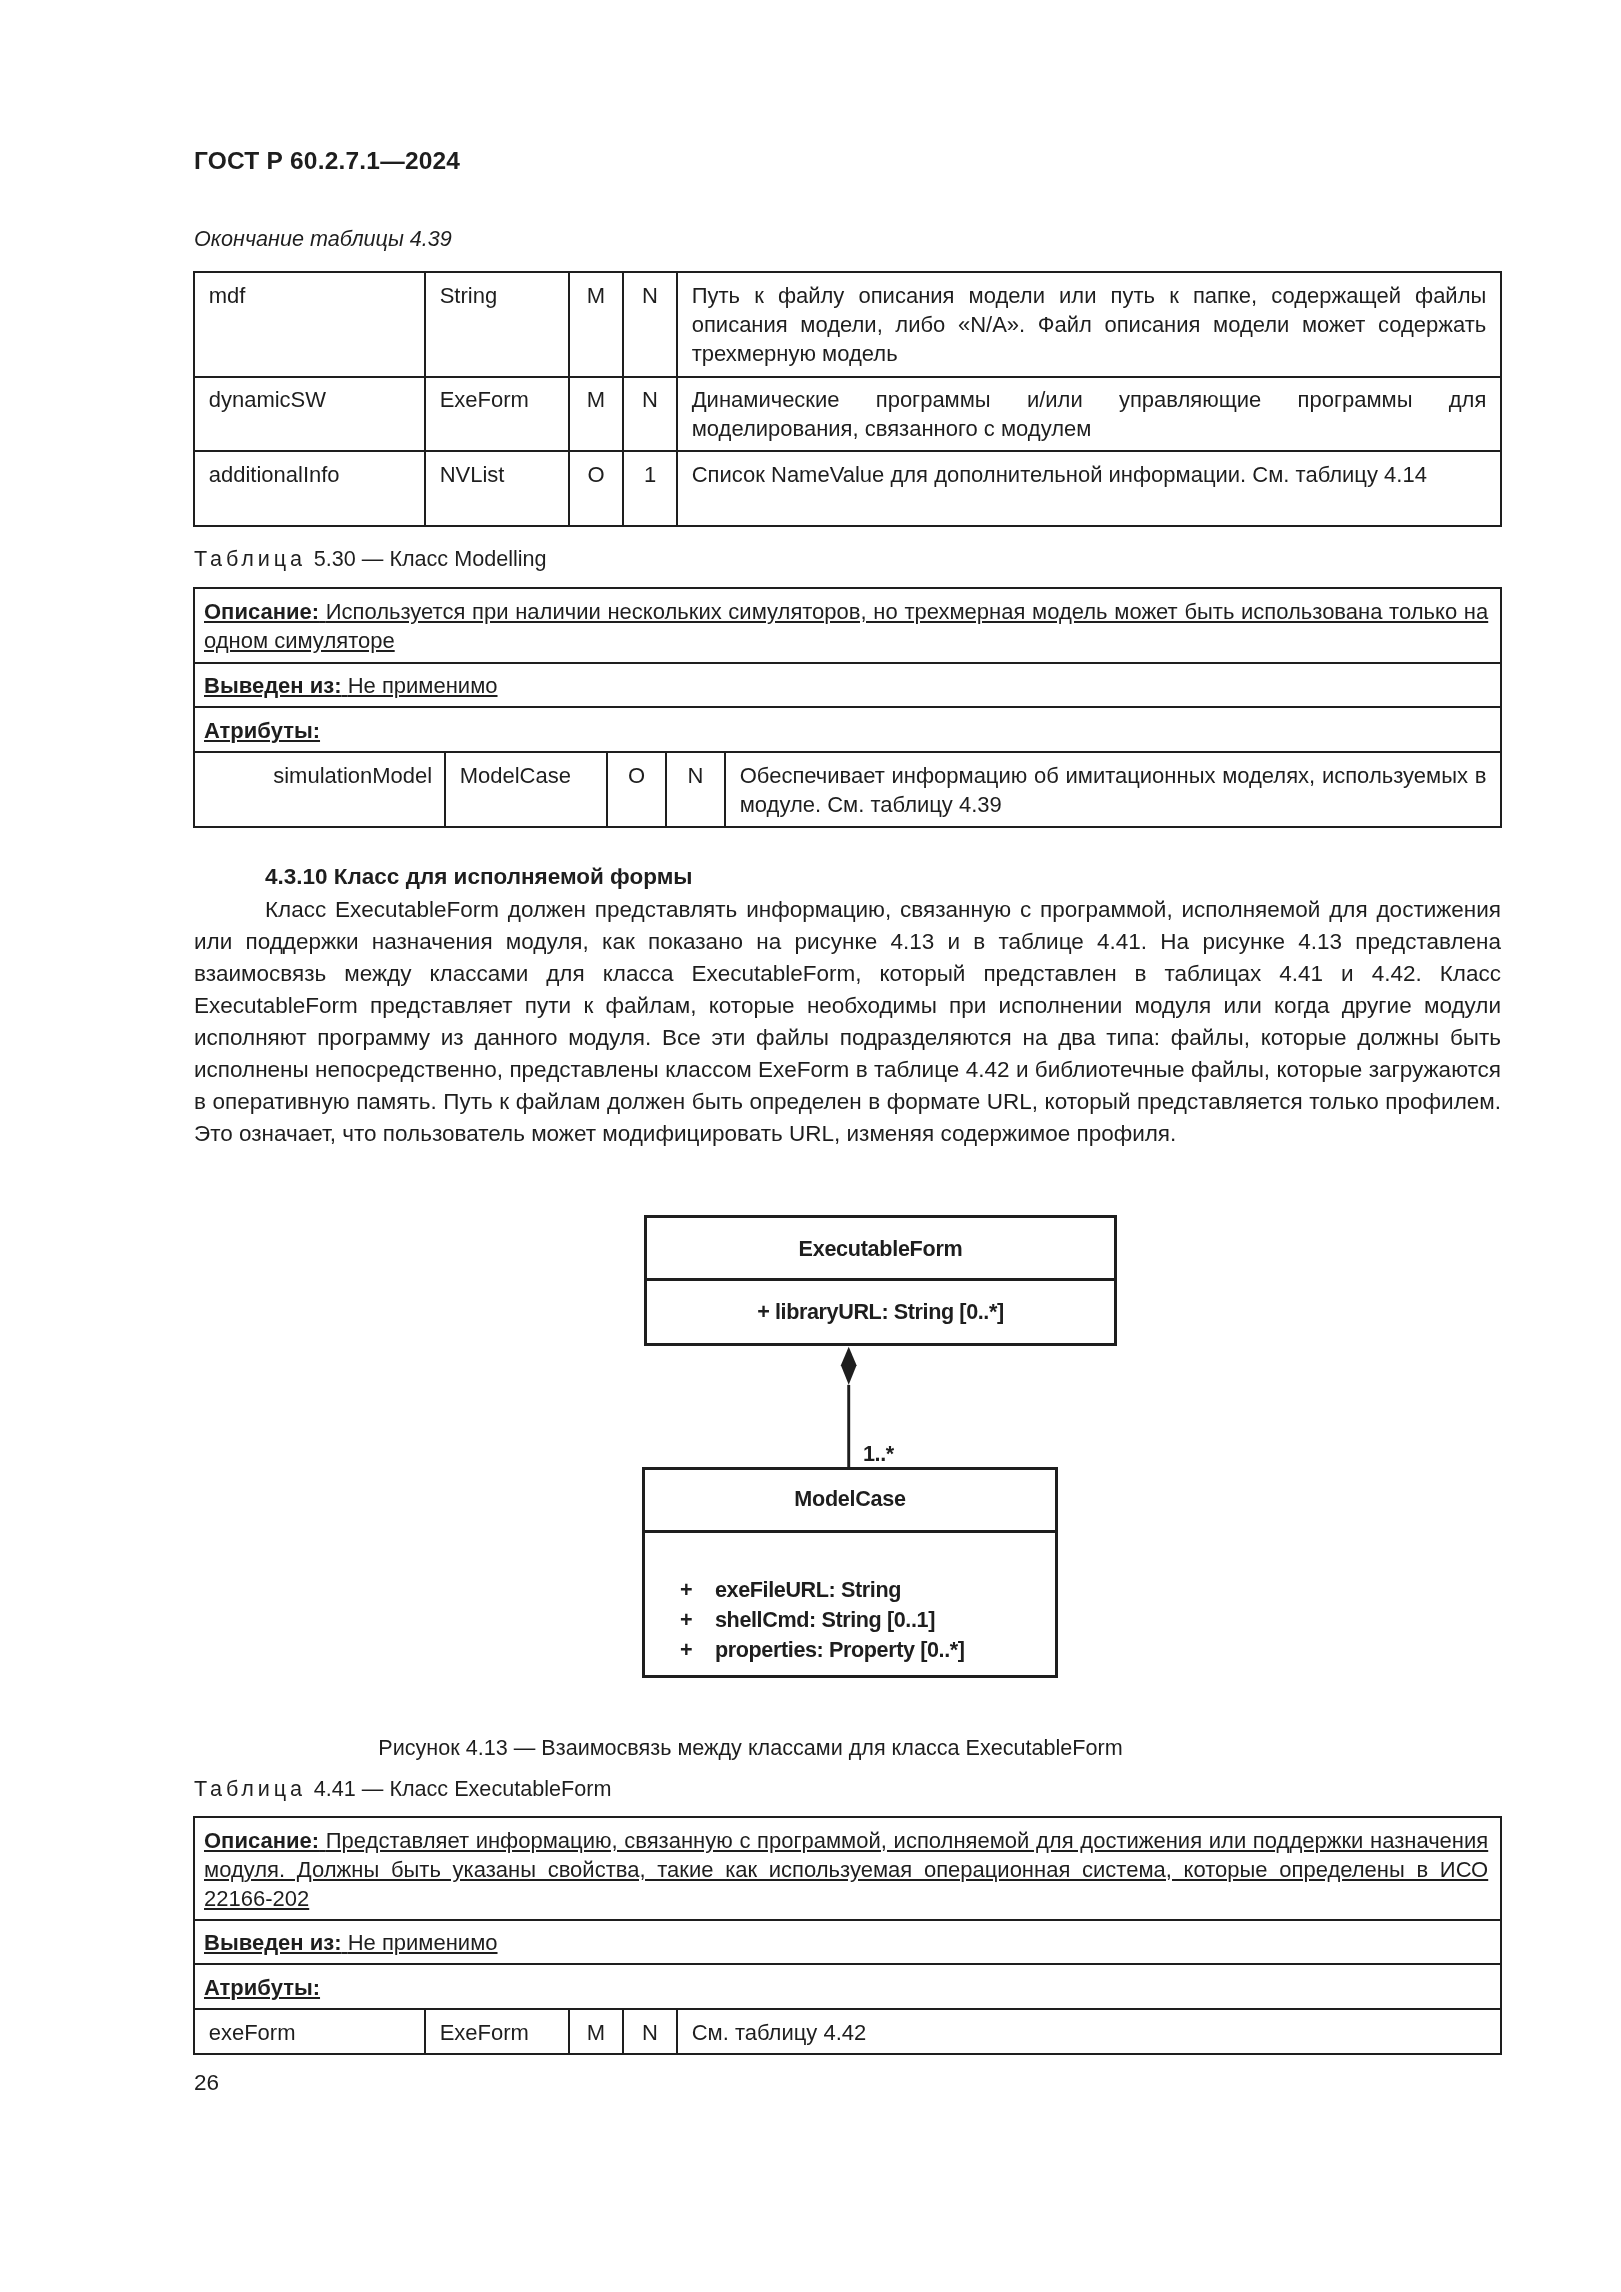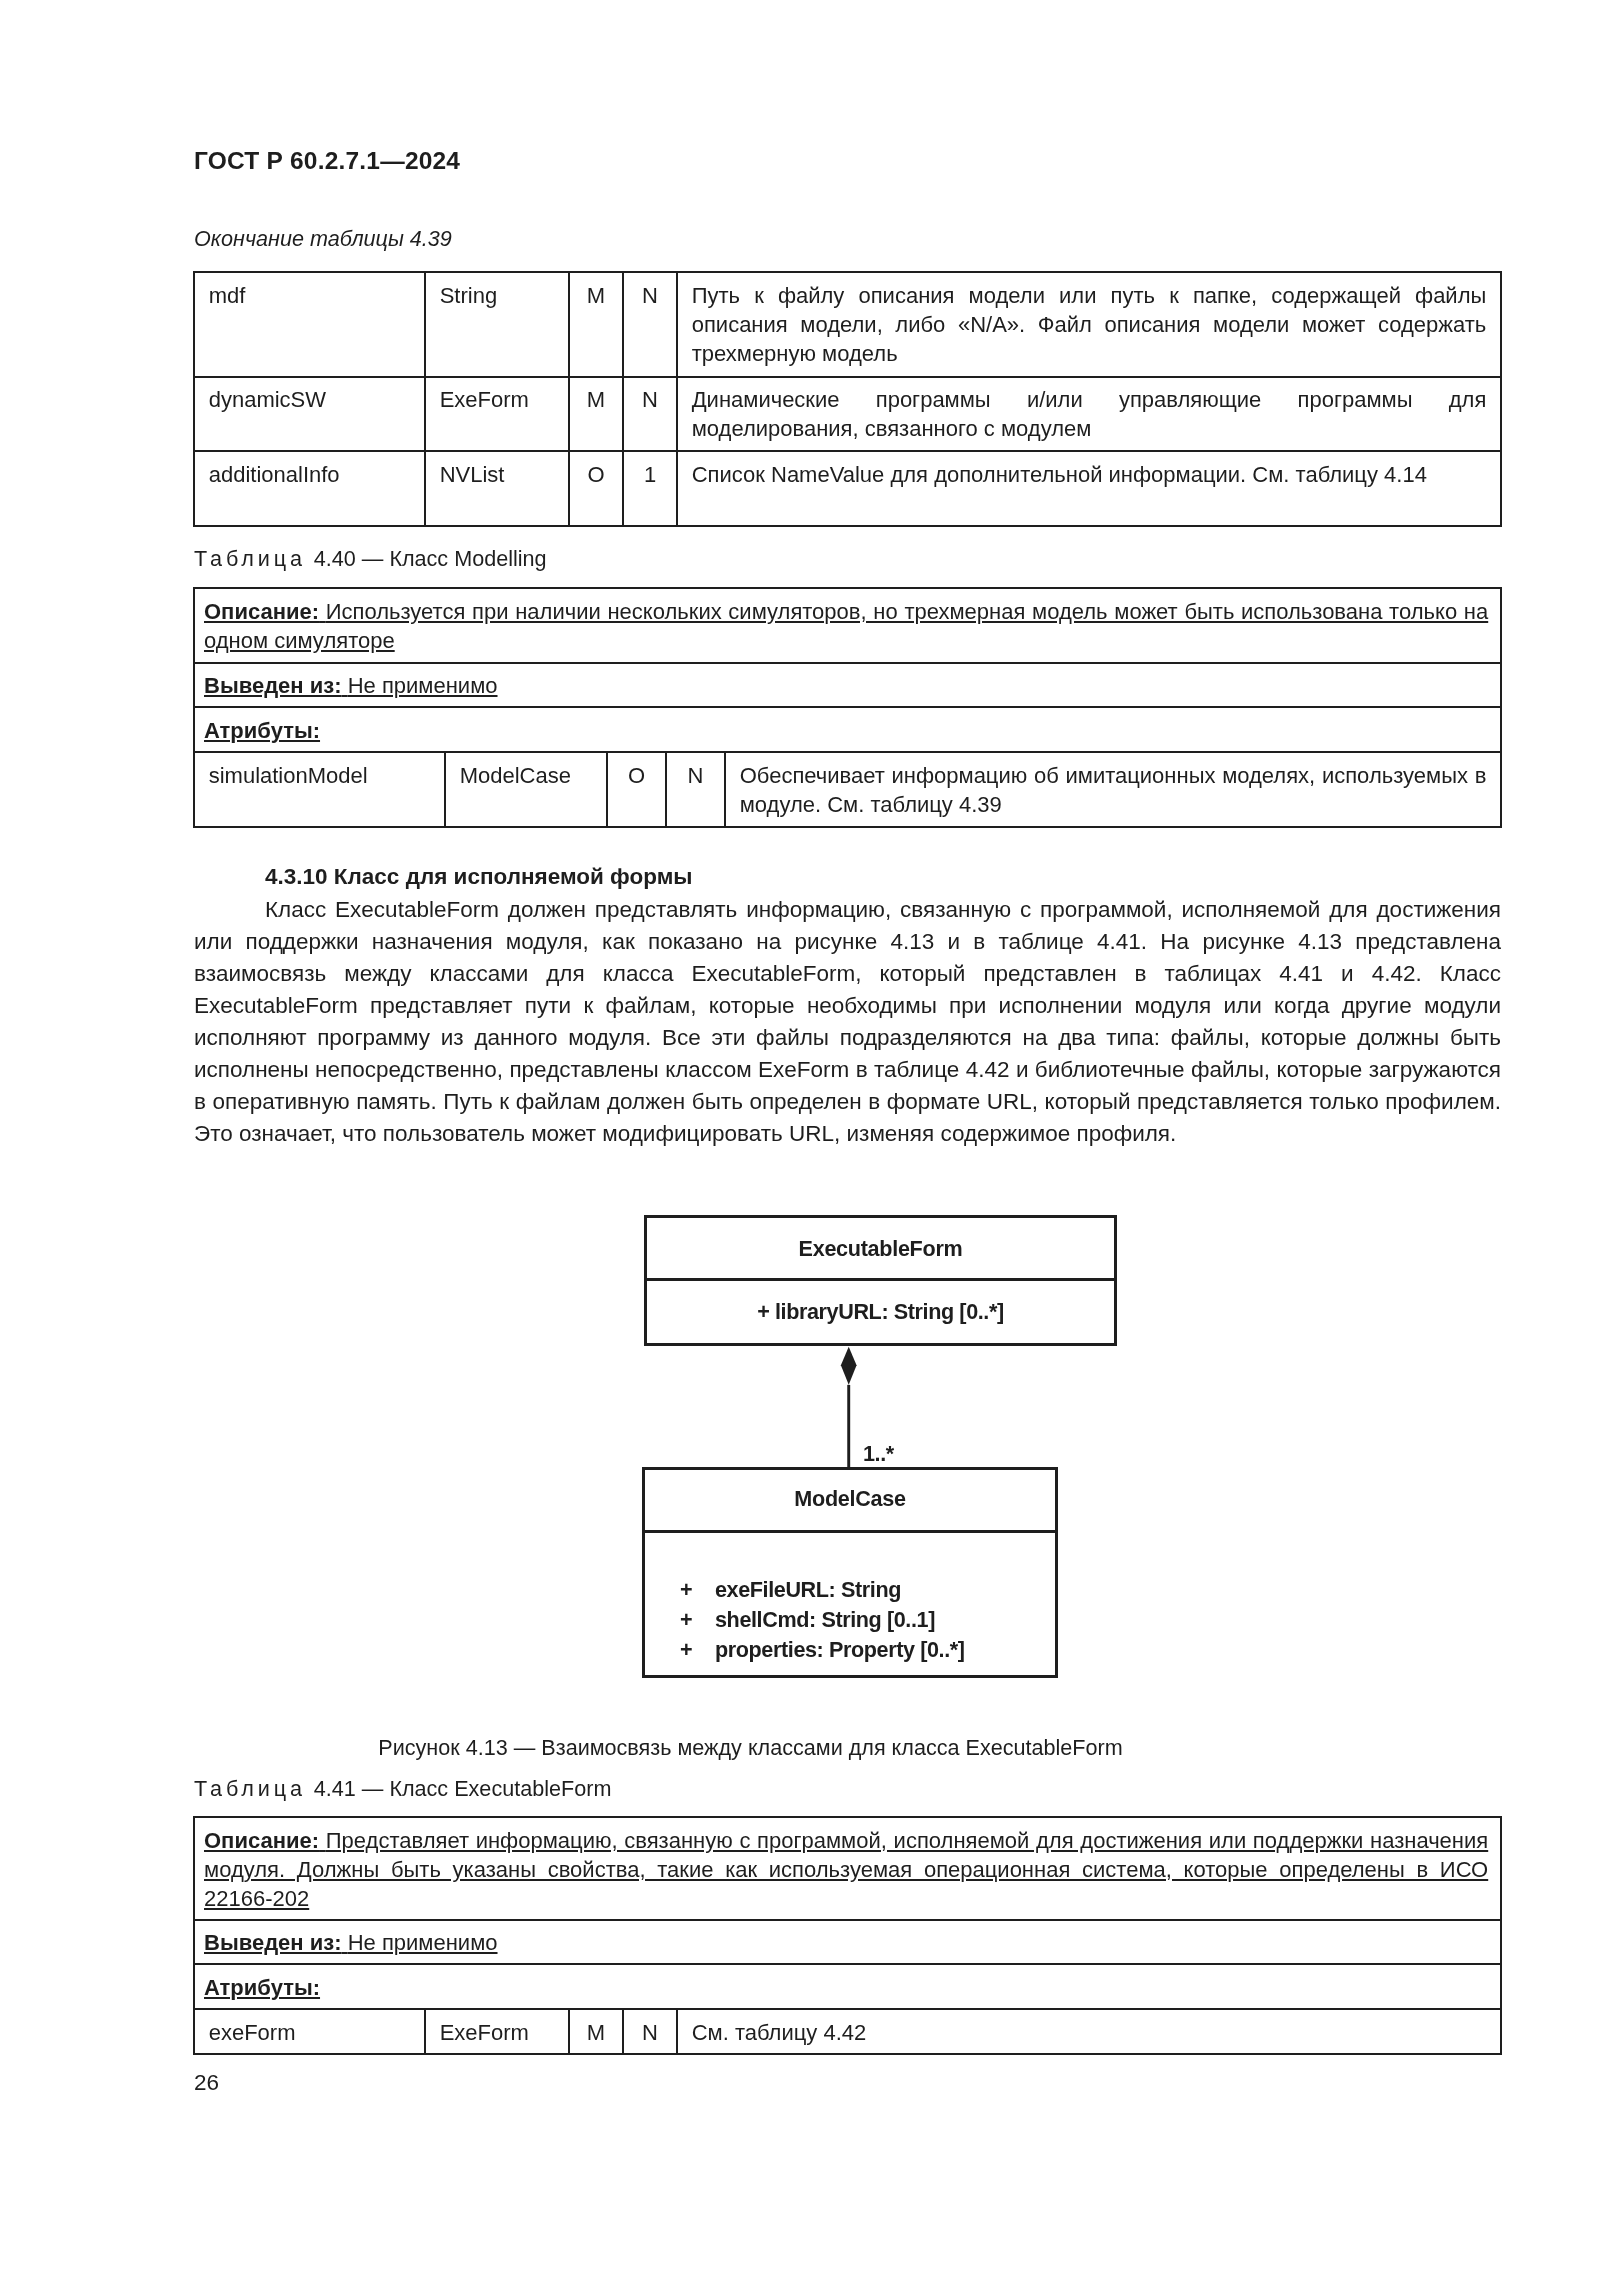--- a/index.html
+++ b/index.html
@@ -70,21 +70,21 @@
     <td>additionalInfo</td>
     <td>NVList</td>
     <td class="c">O</td>
     <td class="c">1</td>
     <td class="desc">Список NameValue для дополнительной информации. См. таблицу 4.14</td>
   </tr>
 </tbody>
   </table>
 
 <div class="abs tbl-caption" style="left:194px; top:546px;">
-  <span class="spaced">Таблица</span><span>4.40 — Класс Modelling</span>
+  <span class="spaced">Таблица</span><span>5.30 — Класс Modelling</span>
 </div>
 <table class="doc" id="t440">
   <colgroup>
       <col style="width:251px">
       <col style="width:162px">
       <col style="width:59px">
       <col style="width:59px">
       <col>
     </colgroup>
   <tbody>
@@ -99,21 +99,21 @@
       <b>Выведен из:</b>
       <span>Не применимо</span>
     </td>
   </tr>
   <tr>
     <td colspan="5" class="full" style="height:29px;">
       <b>Атрибуты:</b>
     </td>
   </tr>
   <tr>
-    <td style="height:59px;">simulationModel</td>
+    <td style="height:59px;text-align:right;">simulationModel</td>
     <td>ModelCase</td>
     <td class="c">O</td>
     <td class="c">N</td>
     <td class="desc">Обеспечивает информацию об имитационных моделях, используемых в модуле. См. таблицу 4.39</td>
   </tr>
 </tbody>
   </table>
 
 <div class="abs section-heading">4.3.10 Класс для исполняемой формы</div>
 <div class="abs body-text">Класс ExecutableForm должен представлять информацию, связанную с программой, исполняемой для достижения или поддержки назначения модуля, как показано на рисунке 4.13 и в таблице 4.41. На рисунке 4.13 представлена взаимосвязь между классами для класса ExecutableForm, который представлен в таблицах 4.41 и 4.42. Класс ExecutableForm представляет пути к файлам, которые необходимы при исполнении модуля или когда другие модули исполняют программу из данного модуля. Все эти файлы подразделяются на два типа: файлы, которые должны быть исполнены непосредственно, представлены классом ExeForm в таблице 4.42 и библиотечные файлы, которые загружаются в оперативную память. Путь к файлам должен быть определен в формате URL, который представляется только профилем. Это означает, что пользователь может модифицировать URL, изменяя содержимое профиля.</div>

